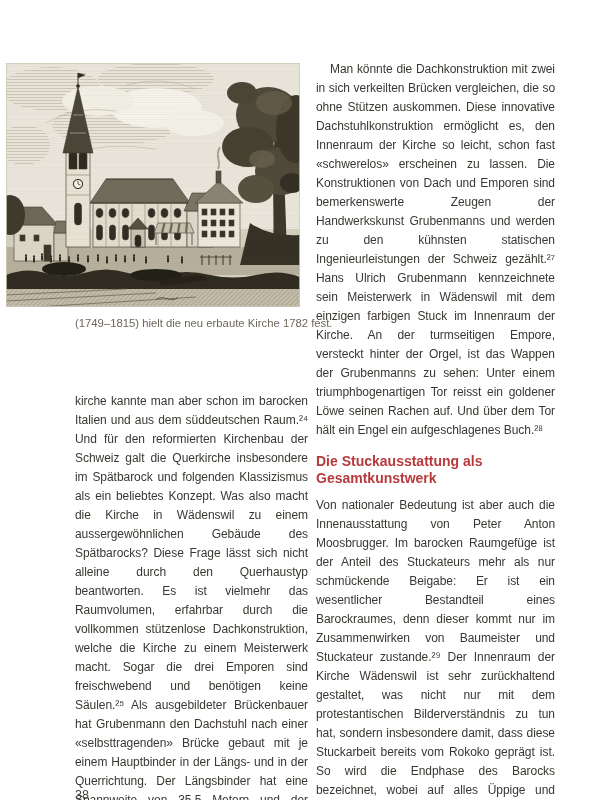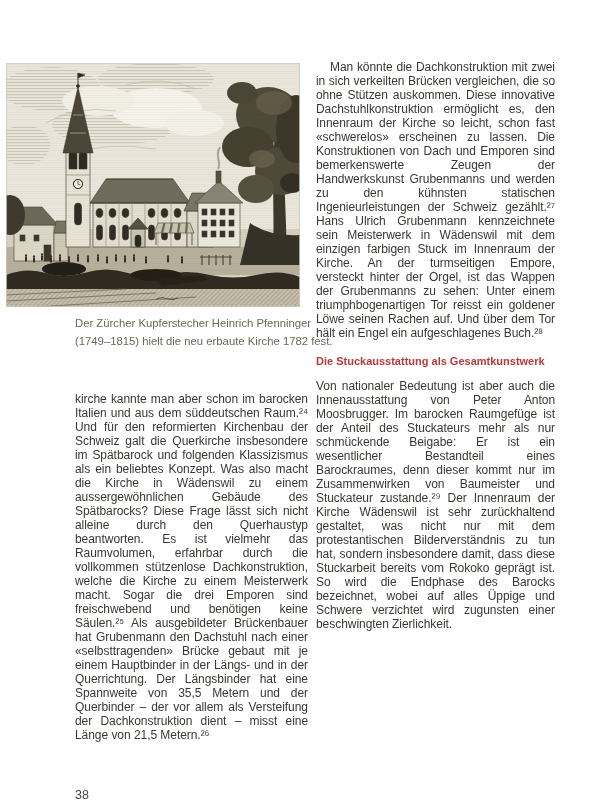--- a/index.html
+++ b/index.html
@@ -12,26 +12,26 @@
   .figure svg{display:block;}
   .caption{
     position:absolute;left:75px;top:314px;width:240px;
     font-size:11.3px;line-height:18px;color:#6d675a;letter-spacing:0;
   }
   .caption div{white-space:nowrap;}
   .col{position:absolute;}
   .col-left{left:75px;top:352px;width:233px;margin-top:40px;}
   .col-right{left:316px;top:60px;width:239px;}
   p.body{
-    margin:0;font-size:12px;line-height:14px;text-align:justify;
+    margin:0;font-size:12px;line-height:19px;text-align:justify;
     color:#3a3732;letter-spacing:-0.05px;
   }
   p.indent{text-indent:14px;}
   h2.section{
-    margin:13px 0 9px 0;font-size:11px;line-height:17px;
+    margin:13px 0 9px 0;font-size:14px;line-height:17px;
     color:#b8393c;font-weight:bold;letter-spacing:0;
   }
   .pagenum{position:absolute;left:75px;top:788px;font-size:12.5px;color:#45423c;}
 </style>
 </head>
 <body>
 
 <div class="page">
 
   <figure class="figure">
@@ -195,21 +195,20 @@
         <path d="M0 232 L120 226 M0 238 L150 230 M30 244 L190 234" stroke="#6e6855" stroke-width="0.8" fill="none"></path>
         <path d="M150 236 q6 -3 12 0 q5 2 10 -1" stroke="#55503f" stroke-width="0.9" fill="none"></path>
       </g>
 
       <rect width="294" height="244" fill="url(#etch)"></rect>
       <rect x="0.4" y="0.4" width="293.2" height="243.2" fill="none" stroke="#cfc9ba" stroke-width="0.8"></rect>
     </svg>
   </figure>
 
   <div class="caption">
-    <div>Der Zürcher Kupferstecher Heinrich Pfenninger</div>
     <div>(1749–1815) hielt die neu erbaute Kirche 1782 fest.</div>
   </div>
 
   <div class="col col-left">
     <p class="body">kirche kannte man aber schon im barocken Italien und aus dem süddeutschen Raum.²⁴ Und für den reformierten Kirchenbau der Schweiz galt die Querkirche insbesondere im Spätbarock und folgenden Klassizismus als ein beliebtes Konzept. Was also macht die Kirche in Wädenswil zu einem aussergewöhnlichen Gebäude des Spätbarocks? Diese Frage lässt sich nicht alleine durch den Querhaustyp beantworten. Es ist vielmehr das Raumvolumen, erfahrbar durch die vollkommen stützenlose Dachkonstruktion, welche die Kirche zu einem Meisterwerk macht. Sogar die drei Emporen sind freischwebend und benötigen keine Säulen.²⁵ Als ausgebildeter Brückenbauer hat Grubenmann den Dachstuhl nach einer «selbsttragenden» Brücke gebaut mit je einem Hauptbinder in der Längs- und in der Querrichtung. Der Längsbinder hat eine Spannweite von 35,5 Metern und der Querbinder – der vor allem als Versteifung der Dachkonstruktion dient – misst eine Länge von 21,5 Metern.²⁶</p>
   </div>
 
   <div class="col col-right">
     <p class="body indent">Man könnte die Dachkonstruktion mit zwei in sich verkeilten Brücken vergleichen, die so ohne Stützen auskommen. Diese innovative Dachstuhlkonstruktion ermöglicht es, den Innenraum der Kirche so leicht, schon fast «schwerelos» erscheinen zu lassen. Die Konstruktionen von Dach und Emporen sind bemerkenswerte Zeugen der Handwerkskunst Grubenmanns und werden zu den kühnsten statischen Ingenieurleistungen der Schweiz gezählt.²⁷ Hans Ulrich Grubenmann kennzeichnete sein Meisterwerk in Wädenswil mit dem einzigen farbigen Stuck im Innenraum der Kirche. An der turmseitigen Empore, versteckt hinter der Orgel, ist das Wappen der Grubenmanns zu sehen: Unter einem triumphbogenartigen Tor reisst ein goldener Löwe seinen Rachen auf. Und über dem Tor hält ein Engel ein aufgeschlagenes Buch.²⁸</p>
     <h2 class="section">Die Stuckausstattung als Gesamtkunstwerk</h2>

